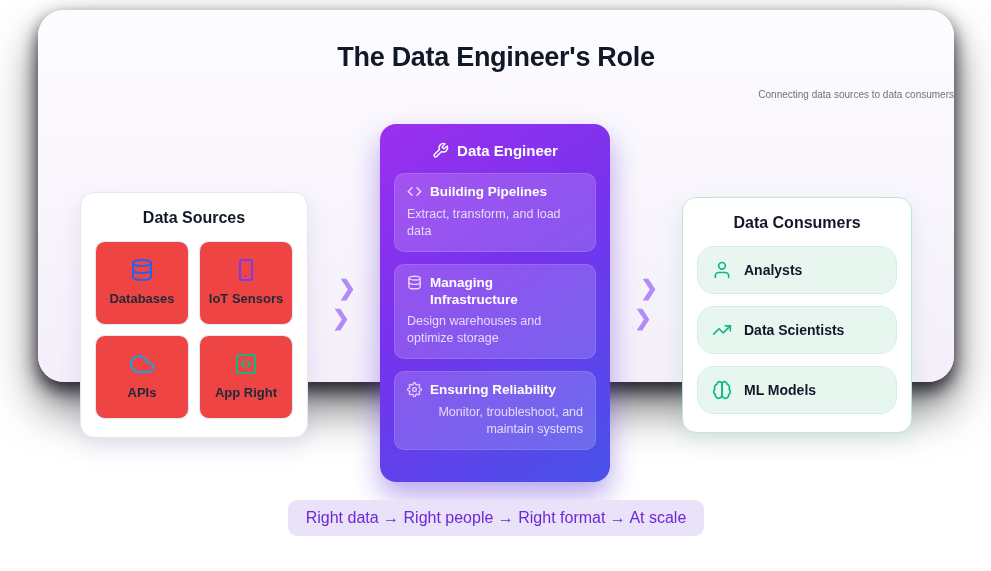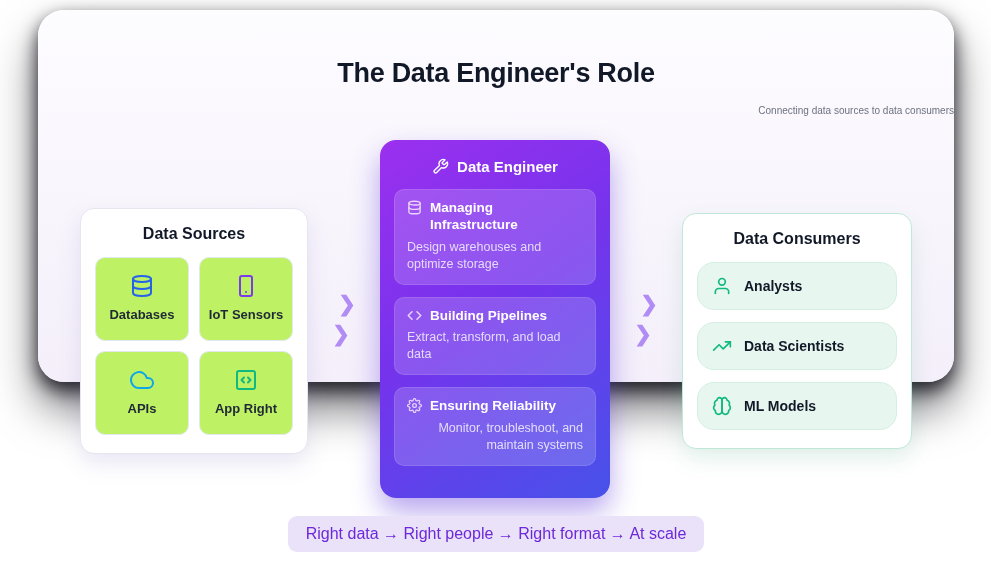--- a/index.html
+++ b/index.html
@@ -3,40 +3,40 @@
 <meta charset="utf-8">
 <style>
   * { margin:0; padding:0; box-sizing:border-box; }
   html,body { width:991px; height:571px; background:#ffffff; font-family:"Liberation Sans", sans-serif; overflow:hidden; }
 
   .frame {
     position:absolute; left:38px; top:10px; width:916px; height:372px;
     border-radius:26px;
     background:linear-gradient(180deg,#fdfcff 0%,#f4effa 100%);
     box-shadow:0 8px 18px rgba(5,5,12,0.8), 0 26px 45px rgba(5,5,12,0.55);
-    padding-top:48px;
+    padding-top:32px;
   }
 
   .page-title { text-align:center; font-size:27px; font-weight:800; color:#111827; letter-spacing:-0.3px; }
   .page-subtitle { text-align:right; font-size:10px; color:#6b7280; margin-top:16px; }
 
   .columns { display:flex; align-items:center; justify-content:center; gap:20px; margin-top:24px; }
 
   .card { border-radius:14px; background:#ffffff;margin-top:24px; }
 
   
   .sources-card {
     width:228px; padding:16px 14px 18px;
     border:1px solid #e7e5ef;
     box-shadow:0 10px 22px rgba(120,100,180,0.15);
   }
   .card-heading { text-align:center; font-size:16px; font-weight:700; color:#111827; margin-bottom:14px; }
   .src-grid { display:grid; grid-template-columns:1fr 1fr; gap:10px; }
   .src-item {
-    background:#bef264; border:1px solid #e2e8f0; border-radius:10px;
+    background:#ef4444; border:1px solid #e2e8f0; border-radius:10px;
     display:flex; flex-direction:column; align-items:center; justify-content:center;
     gap:9px; padding:14px 6px; min-height:84px; text-align:center;
   }
   .src-label { font-size:13px; font-weight:600; color:#1f2937; line-height:1.25; }
 
   .icon { display:inline-flex; align-items:center; justify-content:center; }
   .ic-blue   { color:#2563eb; }
   .ic-cyan   { color:#0ea5e9; }
   .ic-purple { color:#7c3aed; }
   .ic-green  { color:#10b981; }
@@ -158,42 +158,42 @@
           <svg width="17" height="17" viewBox="0 0 24 24" fill="none" stroke="currentColor" stroke-width="2" stroke-linecap="round" stroke-linejoin="round">
               <path d="M14.7 6.3a1 1 0 0 0 0 1.4l1.6 1.6a1 1 0 0 0 1.4 0l3.77-3.77a6 6 0 0 1-7.94 7.94l-6.91 6.91a2.12 2.12 0 0 1-3-3l6.91-6.91a6 6 0 0 1 7.94-7.94l-3.76 3.76z"></path>
             </svg>
         </span>
         <span class="eng-title">Data Engineer</span>
       </div>
 
       <div class="eng-item">
         <div class="eng-item-head">
           <span class="icon ic-lav">
+            <svg width="15" height="15" viewBox="0 0 24 24" fill="none" stroke="currentColor" stroke-width="2.4" stroke-linecap="round" stroke-linejoin="round">
+                <polyline points="16 18 22 12 16 6"></polyline>
+                <polyline points="8 6 2 12 8 18"></polyline>
+              </svg>
+          </span>
+          <span class="eng-item-title">Building Pipelines</span>
+        </div>
+        <div class="eng-item-desc">Extract, transform, and load data</div>
+      </div>
+
+      <div class="eng-item">
+        <div class="eng-item-head">
+          <span class="icon ic-lav">
             <svg width="15" height="15" viewBox="0 0 24 24" fill="none" stroke="currentColor" stroke-width="2.2" stroke-linecap="round" stroke-linejoin="round">
                 <ellipse cx="12" cy="5" rx="9" ry="3"></ellipse>
                 <path d="M21 12c0 1.66-4 3-9 3s-9-1.34-9-3"></path>
                 <path d="M3 5v14c0 1.66 4 3 9 3s9-1.34 9-3V5"></path>
               </svg>
           </span>
           <span class="eng-item-title">Managing Infrastructure</span>
         </div>
         <div class="eng-item-desc">Design warehouses and optimize storage</div>
-      </div>
-
-      <div class="eng-item">
-        <div class="eng-item-head">
-          <span class="icon ic-lav">
-            <svg width="15" height="15" viewBox="0 0 24 24" fill="none" stroke="currentColor" stroke-width="2.4" stroke-linecap="round" stroke-linejoin="round">
-                <polyline points="16 18 22 12 16 6"></polyline>
-                <polyline points="8 6 2 12 8 18"></polyline>
-              </svg>
-          </span>
-          <span class="eng-item-title">Building Pipelines</span>
-        </div>
-        <div class="eng-item-desc">Extract, transform, and load data</div>
       </div>
 
       <div class="eng-item">
         <div class="eng-item-head">
           <span class="icon ic-lav">
             <svg width="15" height="15" viewBox="0 0 24 24" fill="none" stroke="currentColor" stroke-width="2" stroke-linecap="round" stroke-linejoin="round">
                 <circle cx="12" cy="12" r="3"></circle>
                 <path d="M19.4 15a1.65 1.65 0 0 0 .33 1.82l.06.06a2 2 0 0 1 0 2.83 2 2 0 0 1-2.83 0l-.06-.06a1.65 1.65 0 0 0-1.82-.33 1.65 1.65 0 0 0-1 1.51V21a2 2 0 0 1-2 2 2 2 0 0 1-2-2v-.09A1.65 1.65 0 0 0 9 19.4a1.65 1.65 0 0 0-1.82.33l-.06.06a2 2 0 0 1-2.83 0 2 2 0 0 1 0-2.83l.06-.06a1.65 1.65 0 0 0 .33-1.82 1.65 1.65 0 0 0-1.51-1H3a2 2 0 0 1-2-2 2 2 0 0 1 2-2h.09A1.65 1.65 0 0 0 4.6 9a1.65 1.65 0 0 0-.33-1.82l-.06-.06a2 2 0 0 1 0-2.83 2 2 0 0 1 2.83 0l.06.06a1.65 1.65 0 0 0 1.82.33H9a1.65 1.65 0 0 0 1-1.51V3a2 2 0 0 1 2-2 2 2 0 0 1 2 2v.09a1.65 1.65 0 0 0 1 1.51 1.65 1.65 0 0 0 1.82-.33l.06-.06a2 2 0 0 1 2.83 0 2 2 0 0 1 0 2.83l-.06.06a1.65 1.65 0 0 0-.33 1.82V9a1.65 1.65 0 0 0 1.51 1H21a2 2 0 0 1 2 2 2 2 0 0 1-2 2h-.09a1.65 1.65 0 0 0-1.51 1z"></path>
               </svg>
           </span>

